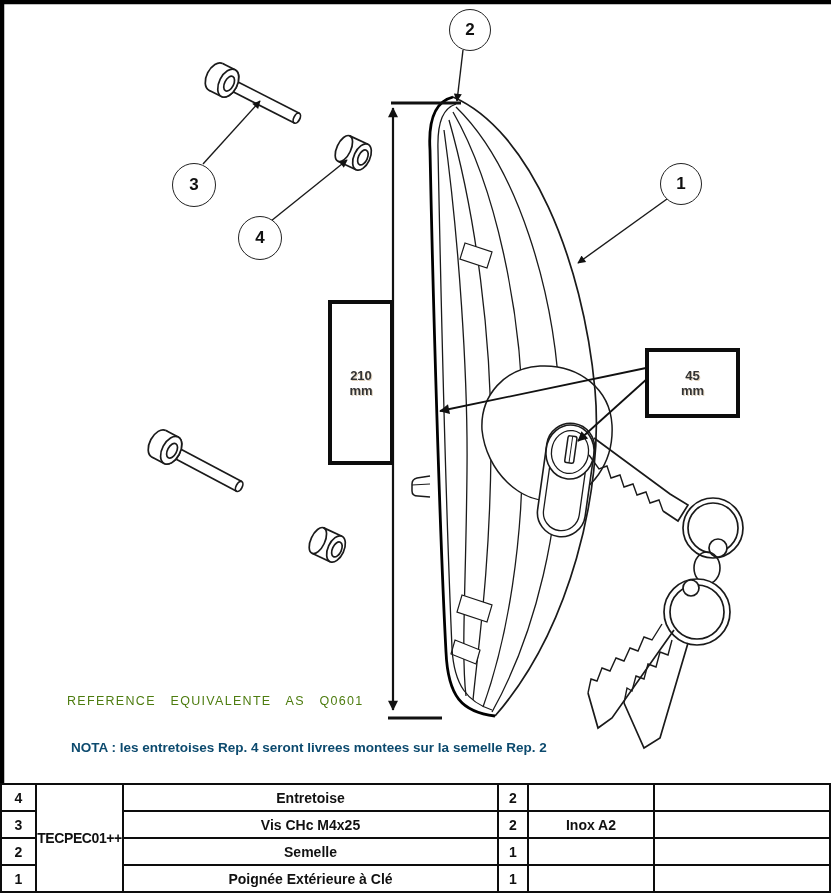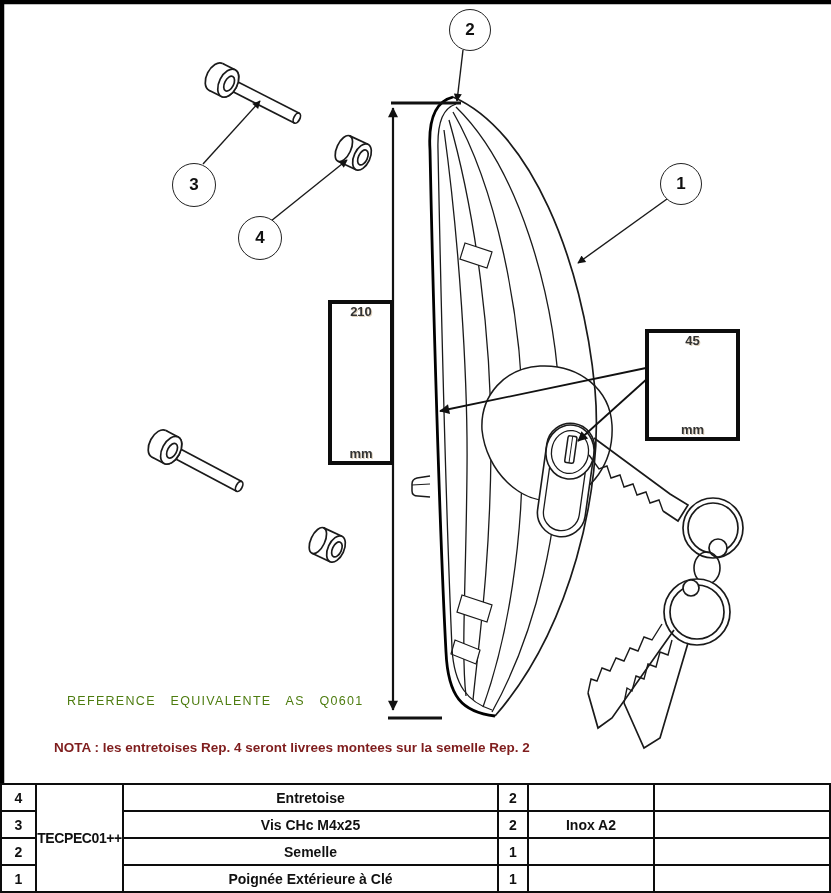--- a/index.html
+++ b/index.html
@@ -3,26 +3,26 @@
 <meta charset="utf-8">
 <style>
   html,body{margin:0;padding:0;background:#fff;}
   #stage{position:relative;width:831px;height:893px;background:#fff;overflow:hidden;
          font-family:"Liberation Sans",sans-serif;color:#111;}
   #drawing-svg{position:absolute;left:0;top:0;}
   .balloon{position:absolute;border:1.8px solid #222;border-radius:50%;background:#fff;
            display:flex;align-items:center;justify-content:center;
            font-weight:bold;font-size:17px;color:#111;box-sizing:border-box;}
   .dimbox{position:absolute;border:4px solid #0d0d0d;background:#fff;box-sizing:border-box;
-          display:flex;flex-direction:column;align-items:center;justify-content:space-between;
+          display:flex;flex-direction:column;align-items:center;justify-content:center;
           font-weight:bold;font-size:13px;line-height:15px;color:#333;
           text-shadow:1px 1px 0 rgba(160,120,60,.35);}
   .refnote{position:absolute;left:67px;top:694px;font-size:12.5px;letter-spacing:1.3px;
            word-spacing:10px;color:#4d7c0f;white-space:pre;}
-  .nota{position:absolute;left:54px;top:740px;font-size:13.5px;font-weight:bold;color:#7f1d1d;
+  .nota{position:absolute;left:71px;top:740px;font-size:13.5px;font-weight:bold;color:#0c4a6e;
         white-space:pre;}
   table.parts{position:absolute;left:0;top:783px;width:831px;border-collapse:collapse;
               table-layout:fixed;background:#fff;}
   table.parts td{border:2.2px solid #0d0d0d;text-align:center;vertical-align:middle;
                  font-weight:bold;font-size:14px;height:25px;padding:0;overflow:hidden;}
   td.c-ref{font-size:12.5px;letter-spacing:-0.4px;}
 </style>
 </head>
 <body>
 
@@ -156,21 +156,21 @@
     <span>3</span>
   </div>
   <div class="balloon" style="left:238px;top:216px;width:44px;height:44px">
     <span>4</span>
   </div>
 
   <div class="dimbox" style="left:328px;top:300px;width:66px;height:165px">
     <span>210</span>
     <span>mm</span>
   </div>
-  <div class="dimbox" style="left:645px;top:329px;width:95px;height:112px">
+  <div class="dimbox" style="left:645px;top:348px;width:95px;height:70px">
     <span>45</span>
     <span>mm</span>
   </div>
 
   <div class="refnote">REFERENCE EQUIVALENTE AS Q0601</div>
   <div class="nota">NOTA : les entretoises Rep. 4 seront livrees montees sur la semelle Rep. 2</div>
 
   <table class="parts">
     <colgroup>
       <col style="width:35px">

